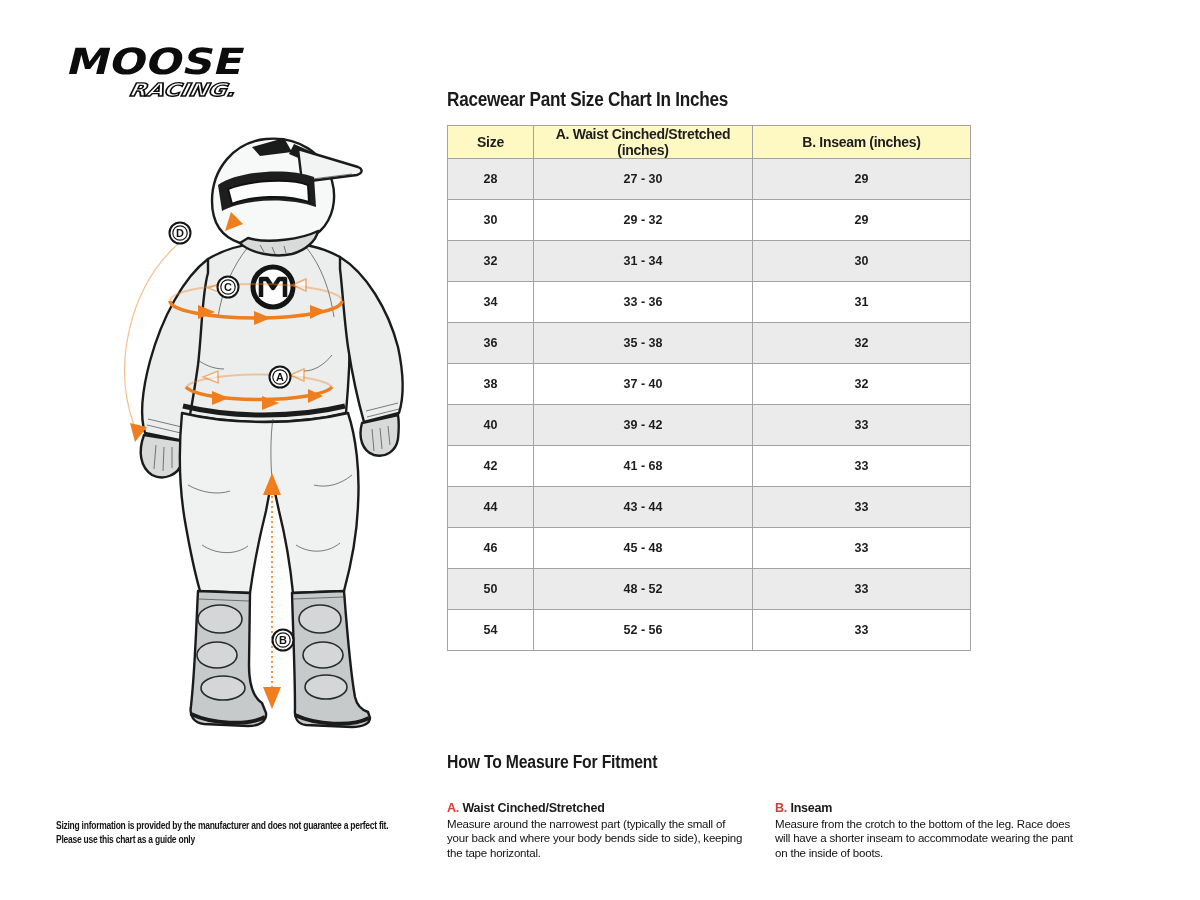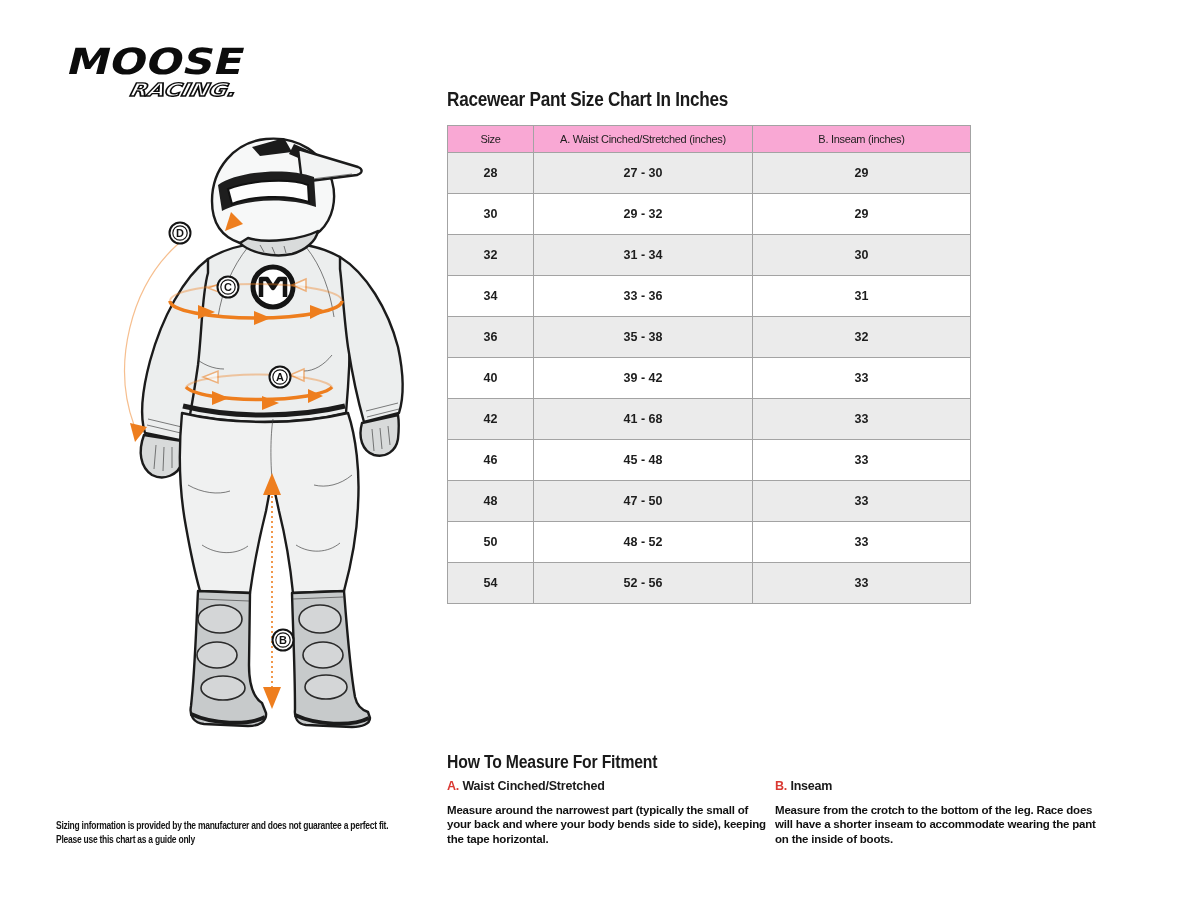--- a/index.html
+++ b/index.html
@@ -13,36 +13,36 @@
   
   .rider { position:absolute; left:52px; top:125px; width:390px; height:620px; }
 
   
   .page-title { position:absolute; left:447px; top:88px; font-size:19.5px; font-weight:bold;
     color:#1a1a1a; letter-spacing:-0.3px; transform:scaleX(0.88); transform-origin:left top; white-space:nowrap; }
 
   
   .size-table { position:absolute; left:447px; top:125px; width:523px; border-collapse:collapse;
     table-layout:fixed; }
-  .size-table th { height:27px; background:#f9a8d4; font-size:11px; font-weight:normal;
+  .size-table th { height:27px; background:#fef9c3; font-size:14px; font-weight:bold;
     border:1px solid #A3A3A3; text-align:center; letter-spacing:-0.3px; color:#1d1d1d; }
   .size-table td { height:41px; font-size:12.5px; font-weight:bold; border:1px solid #A3A3A3;
     text-align:center; vertical-align:middle; color:#1d1d1d; background:#fff; }
   .size-table tbody tr:nth-child(odd) td { background:#EBEBEB; }
 
   
   .howto-heading { position:absolute; left:447px; top:752px; font-size:17.5px; font-weight:bold;
     color:#1a1a1a; letter-spacing:-0.2px; transform:scaleX(0.9); transform-origin:left top; white-space:nowrap; }
-  .measure-section { position:absolute; top:779px; }
+  .measure-section { position:absolute; top:801px; }
   .sec-a { left:447px; width:330px; }
   .sec-b { left:775px; width:345px; }
   .sec-head { font-size:12.5px; font-weight:bold; letter-spacing:-0.2px; color:#1a1a1a; }
   .sec-letter { color:#DA3832; }
-  .sec-body { margin-top:10px; font-size:11.5px; line-height:1.26; letter-spacing:-0.2px;
-    color:#111; white-space:pre-line;font-weight:bold; }
+  .sec-body { margin-top:2px; font-size:11.5px; line-height:1.26; letter-spacing:-0.2px;
+    color:#111; white-space:pre-line; }
 
   
   .disclaimer { position:absolute; left:56px; top:819px; font-size:10px; font-weight:bold;
     letter-spacing:-0.3px; line-height:1.35; color:#151515; white-space:pre-line;
     transform:scaleX(0.85); transform-origin:left top; }
 
   
   .lineart { stroke:#1b1b1b; stroke-width:2.4; stroke-linejoin:round; stroke-linecap:round; }
   .thin { stroke:#3a3a3a; stroke-width:1; fill:none; opacity:0.65; }
 </style>
@@ -228,37 +228,42 @@
           <td>34</td>
           <td>33 - 36</td>
           <td>31</td>
         </tr>
         <tr>
           <td>36</td>
           <td>35 - 38</td>
           <td>32</td>
         </tr>
         <tr>
+          <td>38</td>
+          <td>37 - 40</td>
+          <td>32</td>
+        </tr>
+        <tr>
           <td>40</td>
           <td>39 - 42</td>
           <td>33</td>
         </tr>
         <tr>
           <td>42</td>
           <td>41 - 68</td>
           <td>33</td>
         </tr>
         <tr>
+          <td>44</td>
+          <td>43 - 44</td>
+          <td>33</td>
+        </tr>
+        <tr>
           <td>46</td>
           <td>45 - 48</td>
-          <td>33</td>
-        </tr>
-        <tr>
-          <td>48</td>
-          <td>47 - 50</td>
           <td>33</td>
         </tr>
         <tr>
           <td>50</td>
           <td>48 - 52</td>
           <td>33</td>
         </tr>
         <tr>
           <td>54</td>
           <td>52 - 56</td>

